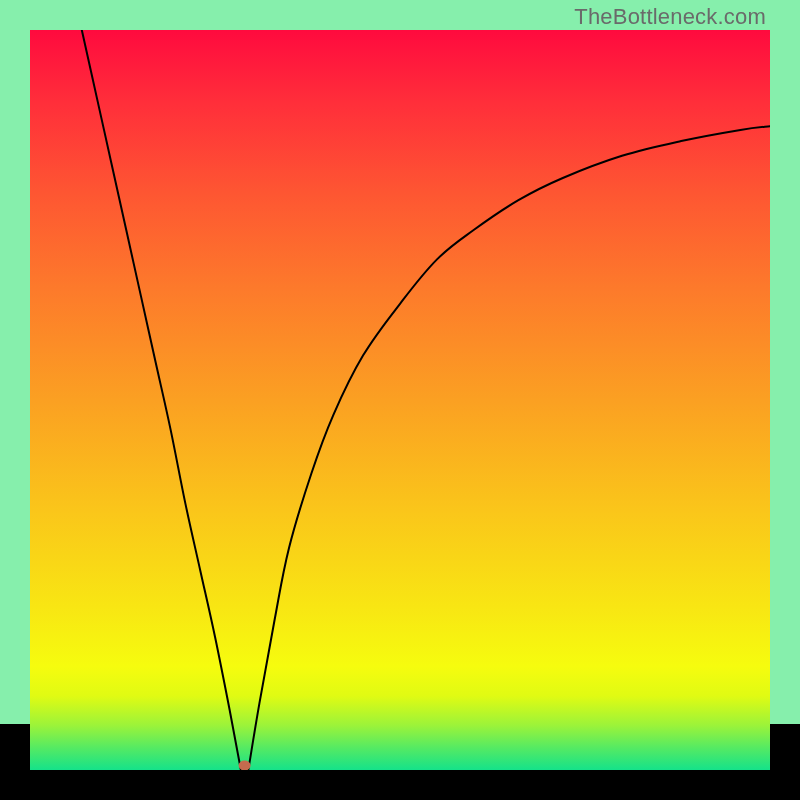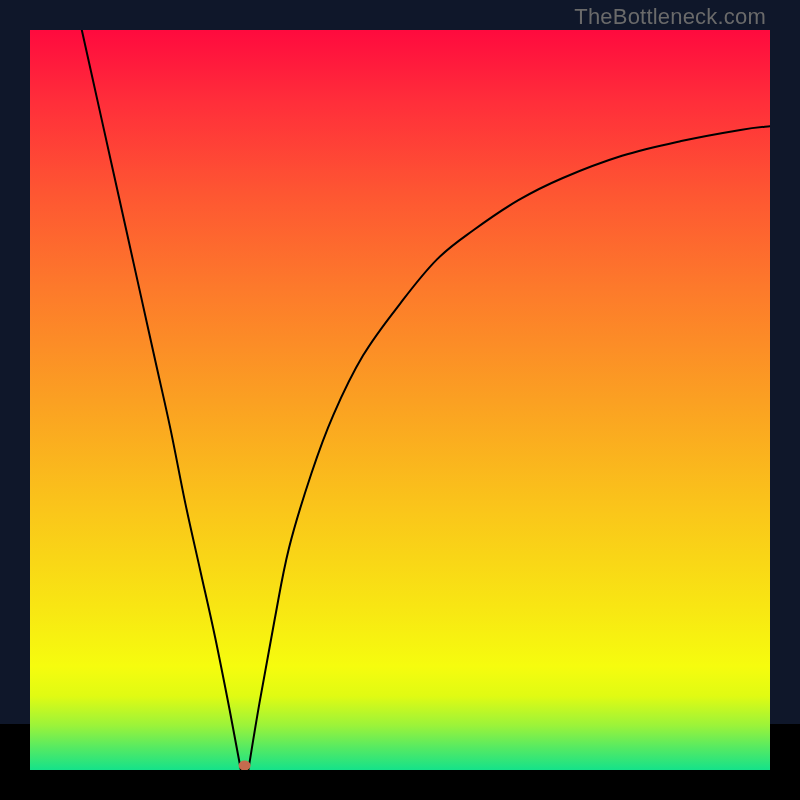--- a/index.html
+++ b/index.html
@@ -8,21 +8,21 @@
     width: 800px;
     height: 800px;
     background: #000;
     overflow: hidden;
     font-family: Arial, Helvetica, sans-serif;
   }
   .outer {
     position: relative;
     width: 800px;
     height: 724px;
-    background: #0f172a;
+    background: #86efac;
     text-align: right;
   }
   .plot-area {
     position: absolute;
     left: 30px;
     top: 30px;
     width: 740px;
     height: 740px;
     
     background: linear-gradient(

